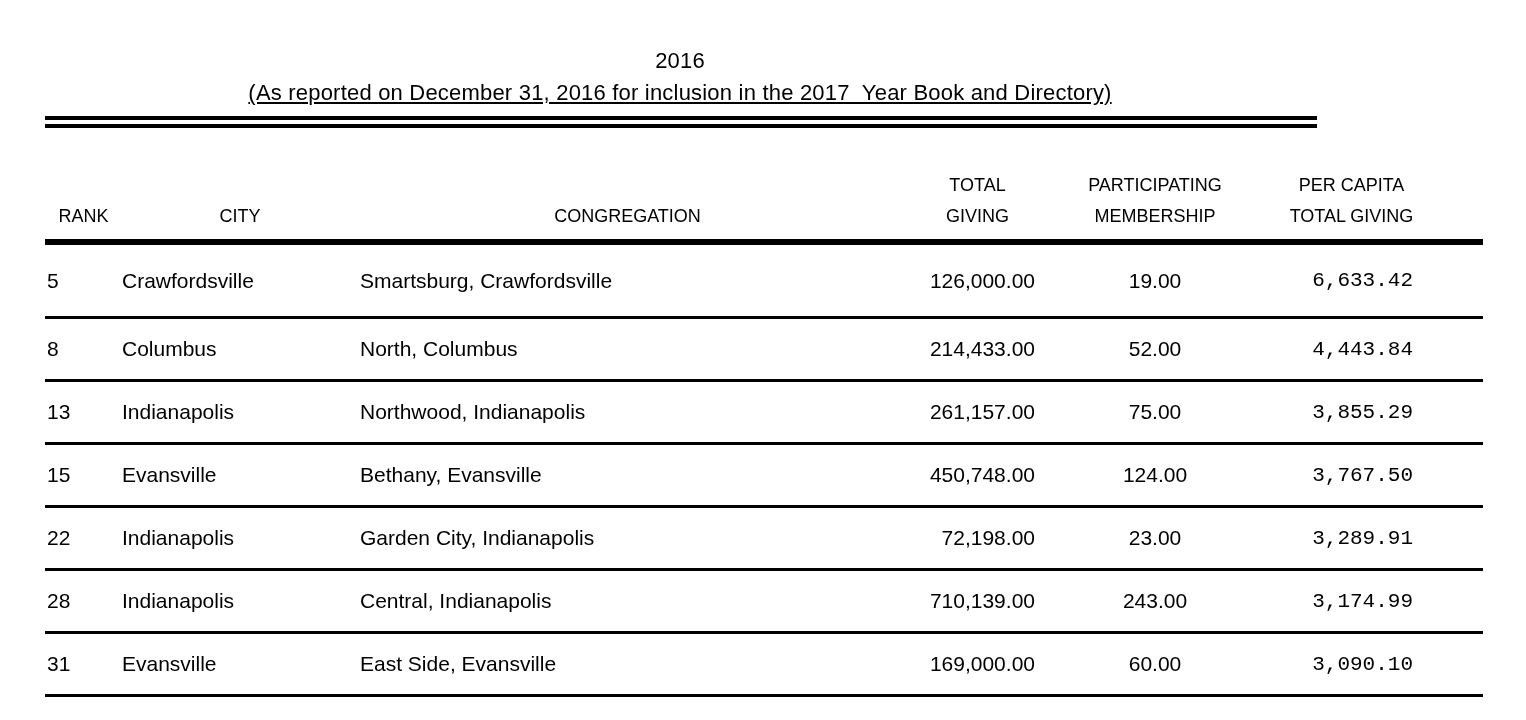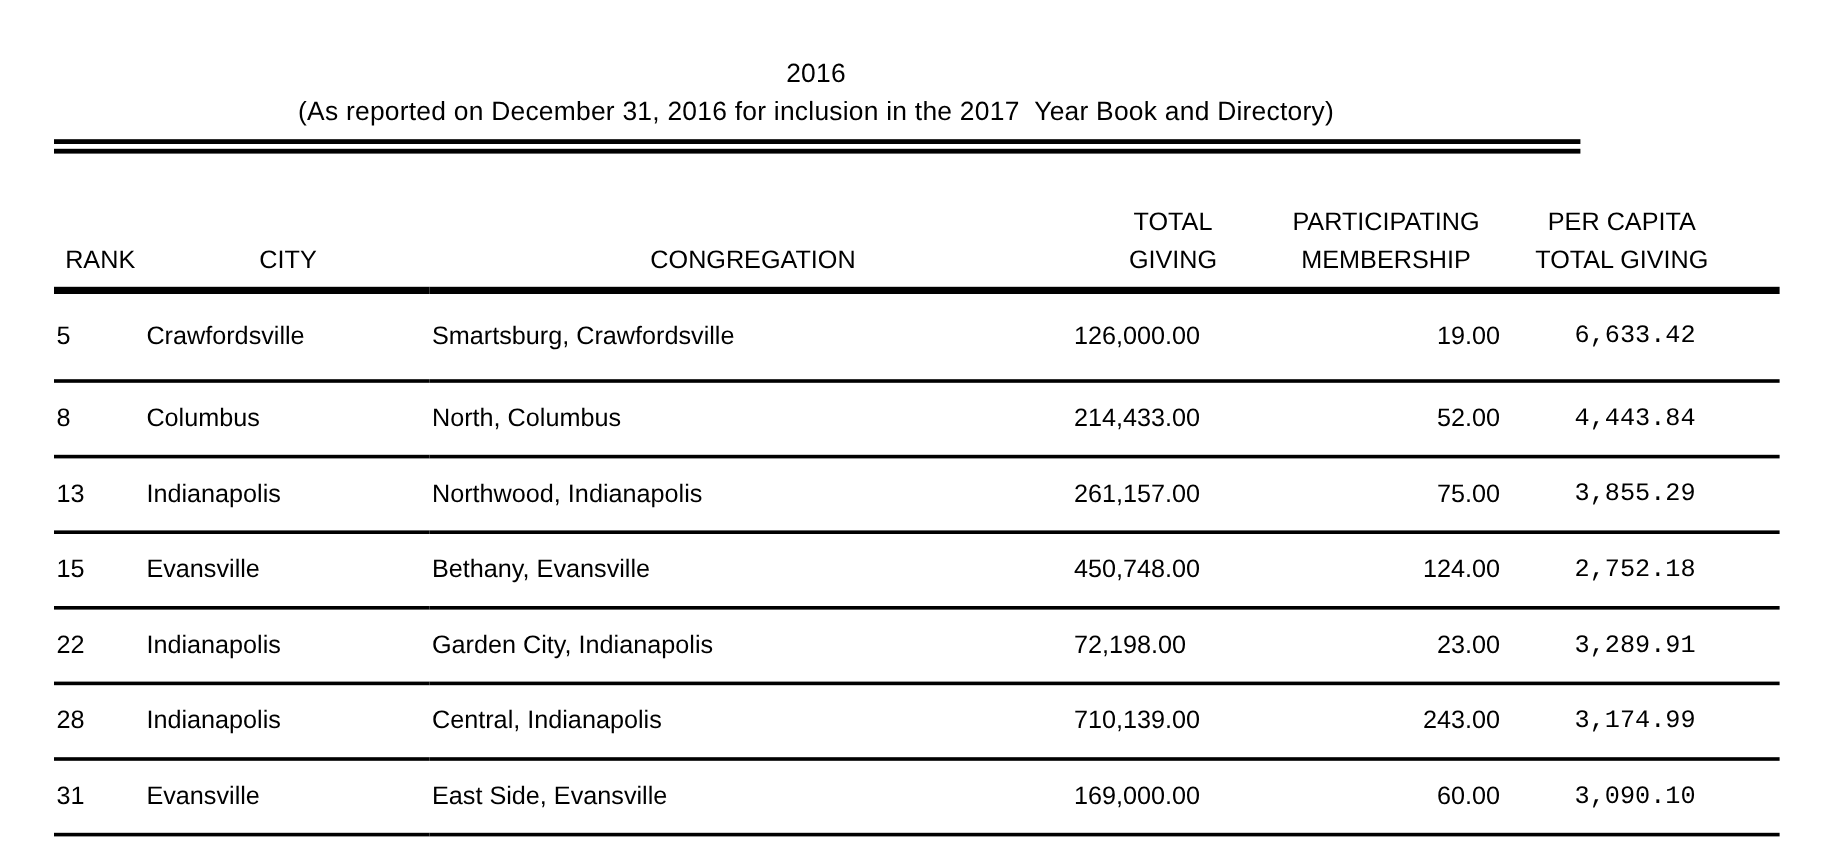--- a/index.html
+++ b/index.html
@@ -23,20 +23,21 @@
   
   .doc-header {
     padding-top: 45px;
     text-align: center;
     font-size: 22px;
     line-height: 32px;
     letter-spacing: 0.2px;
   }
   .doc-header .subtitle {
     white-space: pre; 
+    text-decoration: underline;
   }
   
   .double-rule {
     margin: 7px 43px 0 45px;
     height: 4px;
     border-top: 4px solid #000;
     border-bottom: 4px solid #000;
   }
   
   table.giving {
@@ -52,36 +53,36 @@
   .giving col.c-total  { width: 165px; }
   .giving col.c-part   { width: 190px; }
   .giving col.c-percap { width: 233px; }
 
   .giving thead th {
     font-weight: normal;
     vertical-align: bottom;
     padding: 42px 0 7px 0;
     border-bottom: 6px solid #000;
     line-height: 31px;
-    font-size: 21px;
+    font-size: 18px;
   }
   .giving thead th.al { text-align: center; padding-left: 2px; }
   .giving thead th.ac { text-align: center; }
   .giving thead th.hdr-percap { padding-right: 30px; margin-top: 21px; }
 
   .giving tbody td {
     height: 60px;
     border-bottom: 3px solid #000;
     vertical-align: middle;
     padding: 0;
   }
   .giving tbody tr:first-child td { height: 71px; }
   .giving tbody td.al { text-align: left; padding-left: 2px; }
-  .giving td.num-total  { text-align: left; padding-right: 25px; }
-  .giving td.num-part   { text-align: right; }
+  .giving td.num-total  { text-align: right; padding-right: 25px; }
+  .giving td.num-part   { text-align: center; }
   .giving td.num-percap { text-align: right; padding-right: 70px; font-family: Liberation Mono, monospace; }
 </style>
 </head>
 <body>
 
 <div class="page">
 
   <div class="doc-header">
     <div>2016</div>
     <div class="subtitle">(As reported on December 31, 2016 for inclusion in the 2017  Year Book and Directory)</div>
@@ -144,21 +145,21 @@
     <td class="num-part">75.00</td>
     <td class="num-percap">3,855.29</td>
   </tr>
 
   <tr>
     <td class="al">15</td>
     <td class="al">Evansville</td>
     <td class="al">Bethany, Evansville</td>
     <td class="num-total">450,748.00</td>
     <td class="num-part">124.00</td>
-    <td class="num-percap">2,752.18</td>
+    <td class="num-percap">3,767.50</td>
   </tr>
 
   <tr>
     <td class="al">22</td>
     <td class="al">Indianapolis</td>
     <td class="al">Garden City, Indianapolis</td>
     <td class="num-total">72,198.00</td>
     <td class="num-part">23.00</td>
     <td class="num-percap">3,289.91</td>
   </tr>

